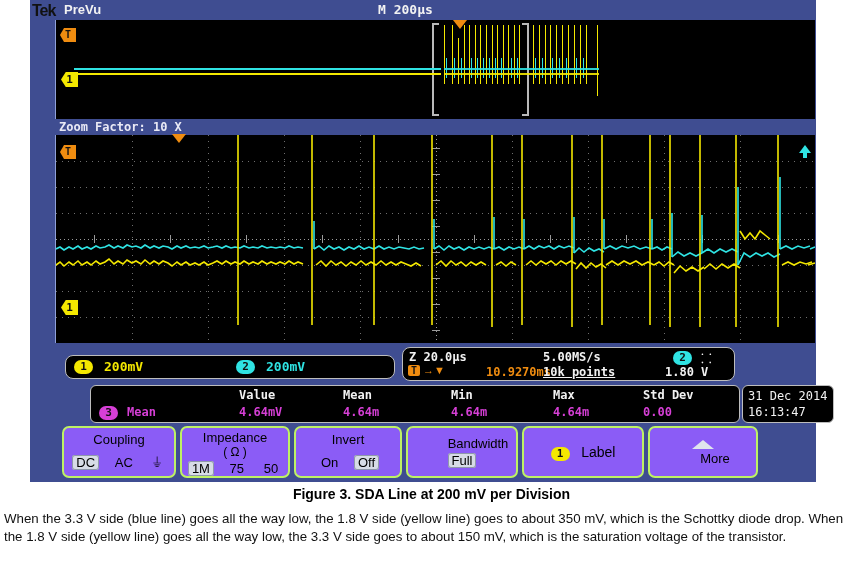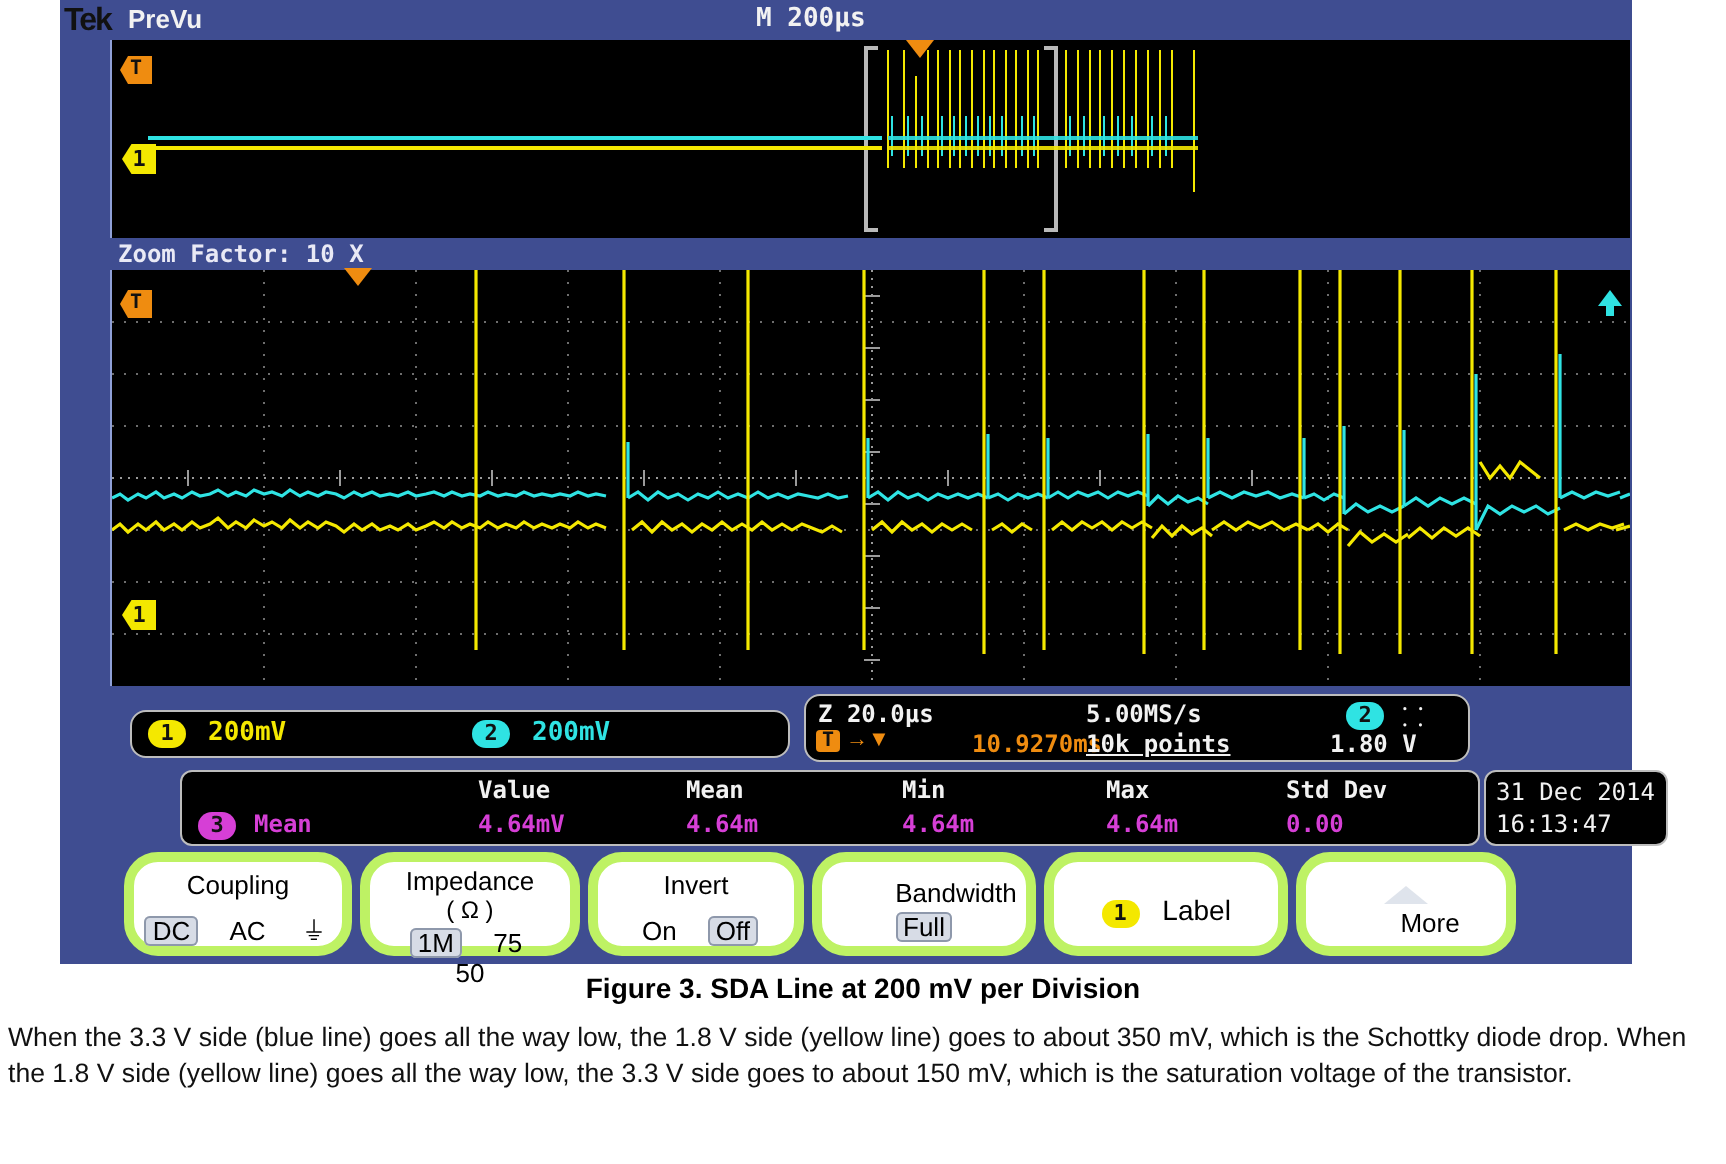--- a/index.html
+++ b/index.html
@@ -46,22 +46,22 @@
 
   .chip{display:inline-block;width:19px;height:14px;border-radius:7px;color:#111;
         font-family:"DejaVu Sans Mono",monospace;font-size:11px;font-weight:bold;text-align:center;
         line-height:14px;vertical-align:middle;}
   .chip-y{background:#f4e800;} .chip-c{background:#2fe3e3;} .chip-m{background:#d63fd6;}
 
   .mono{font-family:"DejaVu Sans Mono",monospace;}
 
   
   #menu{position:absolute;left:32px;top:426px;width:752px;height:52px;}
-  .mbtn{position:absolute;top:0;height:52px;background:#ffffff;border:5px solid #bef264;
-        border-radius:17px;box-sizing:border-box;color:#000;text-align:center;
+  .mbtn{position:absolute;top:0;height:52px;background:#8b5cf6;border:2px solid #bef264;
+        border-radius:7px;box-sizing:border-box;color:#000;text-align:center;
         font-family:"Liberation Sans",sans-serif;font-size:13px;}
   .mbtn .ttl{display:block;margin-top:4px;}
   .mbtn .row{display:block;margin-top:3px;}
   .opt{display:inline-block;padding:0 4px;margin:0 4px;border-radius:3px;font-size:13px;}
   .opt.sel{background:#d7dce6;box-shadow:0 0 0 1px #8e98ab inset;}
 
   
   #caption{position:absolute;left:0;top:486px;width:863px;text-align:center;
            font-family:"Liberation Sans",sans-serif;font-weight:bold;font-size:14px;color:#000;}
   #body{position:absolute;left:4px;top:510px;width:856px;font-family:"Liberation Sans",sans-serif;

